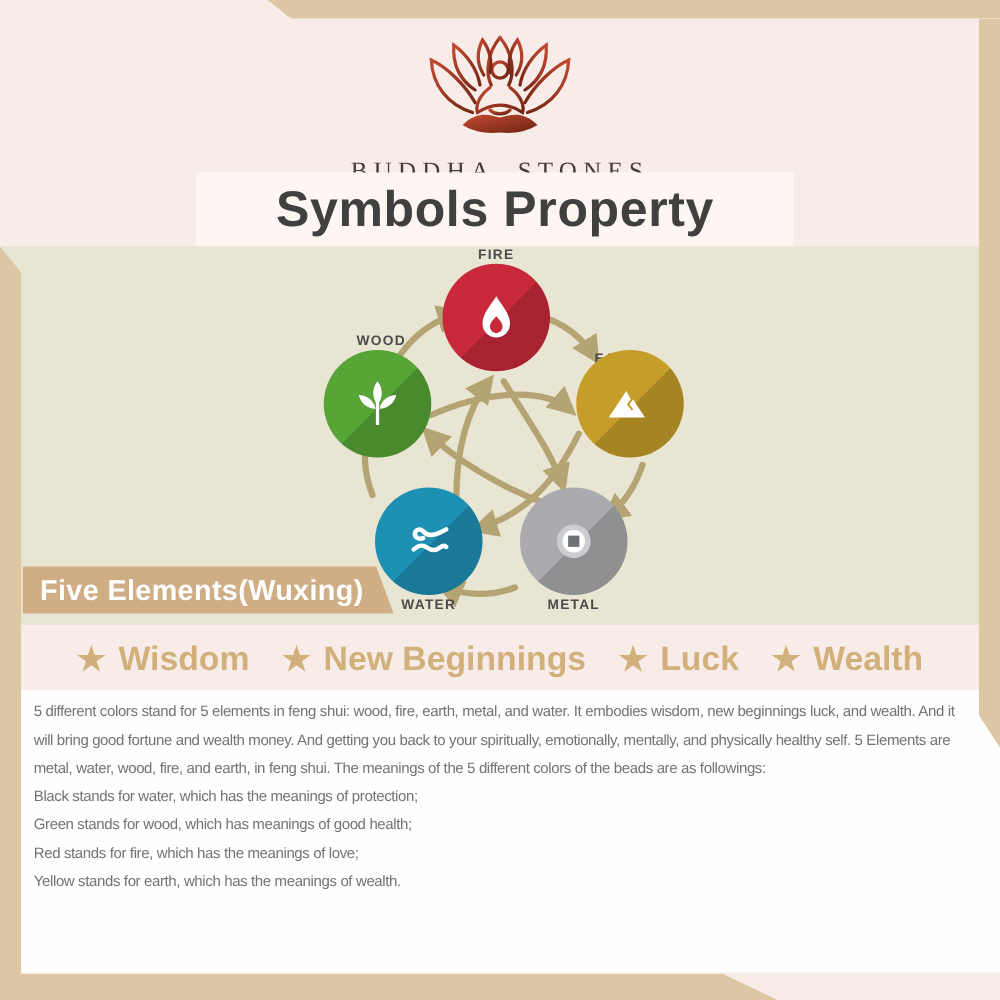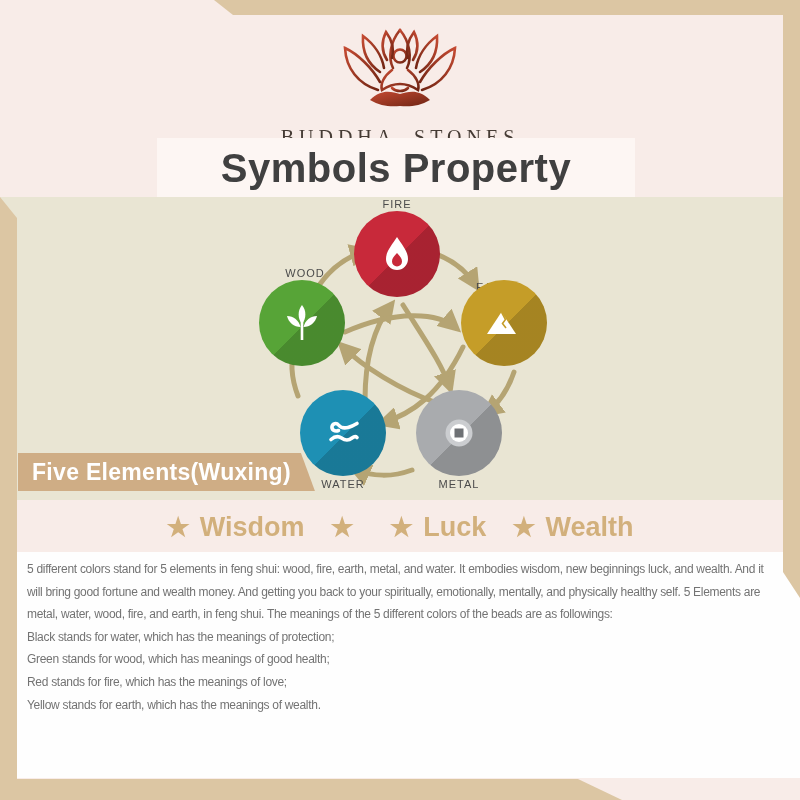--- a/index.html
+++ b/index.html
@@ -30,21 +30,21 @@
   .el-circle{position:absolute;width:86px;height:86px;border-radius:50%;
     display:flex;align-items:center;justify-content:center;}
   .el-circle::after{content:"";position:absolute;inset:0;border-radius:50%;
     background:linear-gradient(135deg,rgba(0,0,0,0) 52%,rgba(0,0,0,0.16) 52%);}
   .el-circle svg{position:relative;z-index:1;}
   .c-fire {left:354px;top:14px; background:#c8293a;}
   .c-wood {left:259px;top:83px; background:#57a437;}
   .c-earth{left:461px;top:83px; background:#c59d28;}
   .c-water{left:300px;top:193px;background:#1e90b4;}
   .c-metal{left:416px;top:193px;background:#a9abae;}
-  .el-label{position:absolute;width:90px;text-align:center;font-size:11px;font-weight:normal;
+  .el-label{position:absolute;width:90px;text-align:center;font-size:11px;font-weight:bold;
     color:#4b4b4b;letter-spacing:1px;}
   .l-fire {left:352px;top:1px;}
   .l-wood {left:260px;top:70px;}
   .l-earth{left:452px;top:70px;margin-top:14px;}
   .l-water{left:298px;top:281px;}
   .l-metal{left:414px;top:281px;}
   
   .section-banner{position:absolute;left:18px;top:453px;height:38px;background:#cfad85;
     display:inline-flex;align-items:center;padding:0 24px 0 14px;z-index:7;
     clip-path:polygon(0 0,calc(100% - 14px) 0,100% 100%,0 100%);}
@@ -173,20 +173,21 @@
     <span class="section-text">Five Elements(Wuxing)</span>
   </div>
 
   <div class="keywords-row">
     <span class="keyword">
       <span class="star">★</span>
       <span>Wisdom</span>
     </span>
     <span class="keyword">
       <span class="star">★</span>
+      <span>New Beginnings</span>
     </span>
     <span class="keyword">
       <span class="star">★</span>
       <span>Luck</span>
     </span>
     <span class="keyword">
       <span class="star">★</span>
       <span>Wealth</span>
     </span>
   </div>

